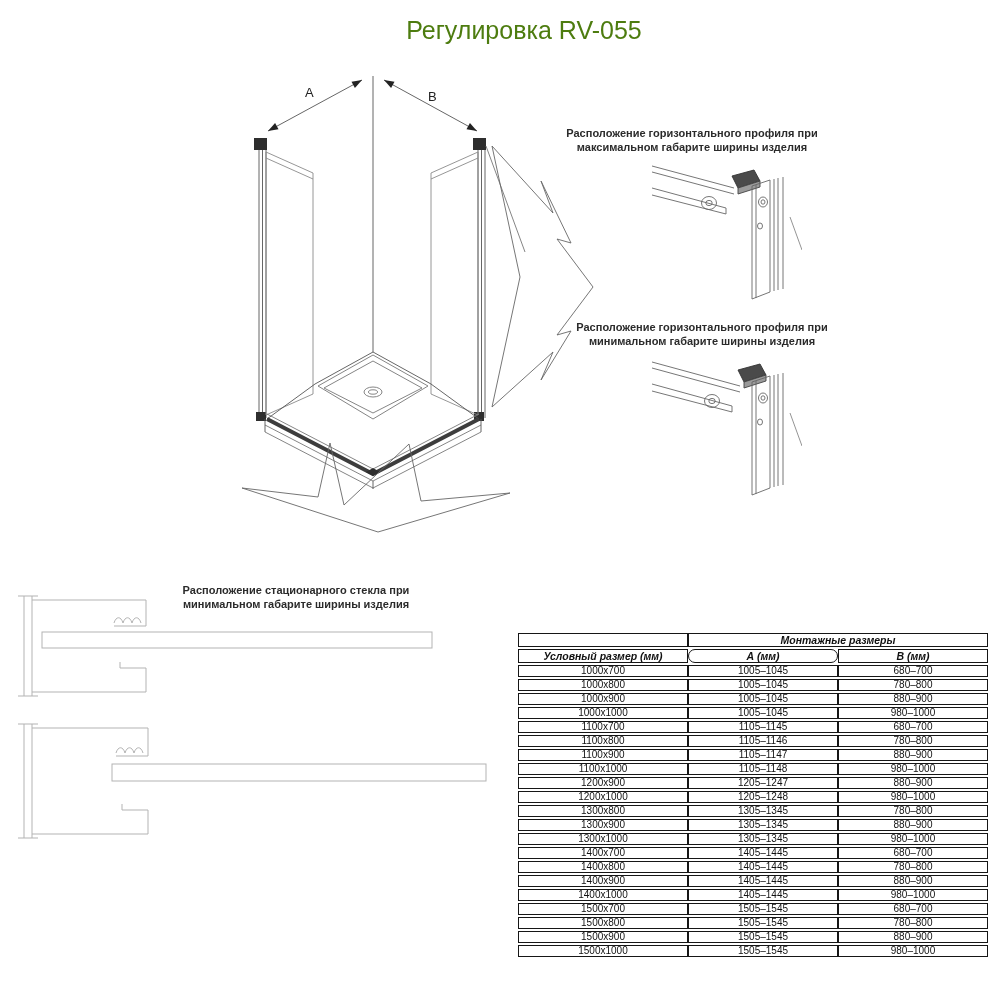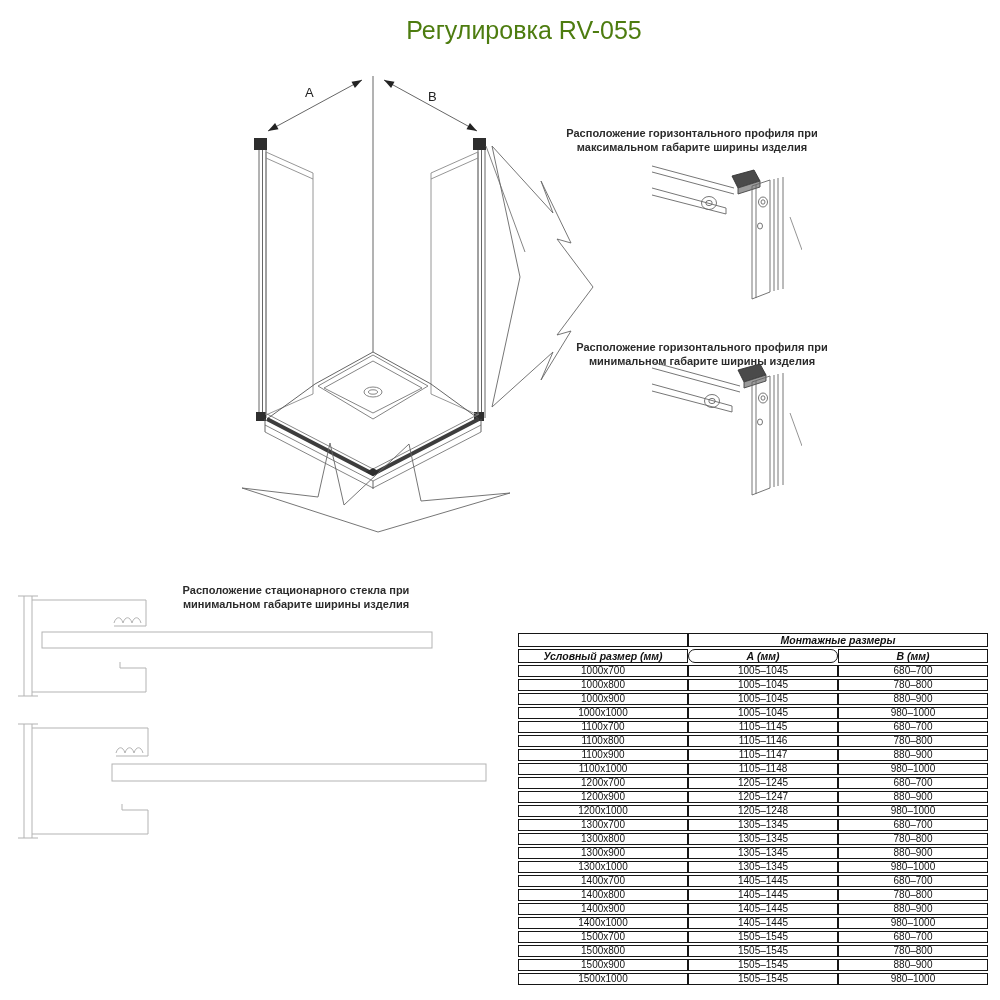--- a/index.html
+++ b/index.html
@@ -9,21 +9,21 @@
   }
   .page-title {
     position:absolute; top:16px; left:0; width:1000px;
     text-align:center; font-size:25px; font-weight:400; color:#4d7c0f;padding-left:24px;
   }
   .caption {
     position:absolute; font-size:11px; line-height:1.28; font-weight:700;
     color:#2b2b2b; text-align:center;
   }
   .cap-profile-max { left:552px; top:126px; width:280px; }
-  .cap-profile-min { left:562px; top:320px; width:280px;margin-top:20px; }
+  .cap-profile-min { left:562px; top:320px; width:280px; }
   .cap-glass-min  { left:156px; top:583px; width:280px; }
   .cap-glass-max  { left:160px; top:716px; width:280px; }
   svg { position:absolute; display:block; }
   .main-svg   { left:228px; top:60px; }
   .detail-1   { left:652px; top:162px; }
   .detail-2   { left:652px; top:358px; }
   .section-1  { left:16px;  top:590px; }
   .section-2  { left:16px;  top:716px; }
   .dim-label { font-size:13px; fill:#222; font-family:"Liberation Sans", sans-serif; }
   .size-table {
@@ -246,38 +246,28 @@
           <td>1100x900</td>
           <td>1105–1147</td>
           <td>880–900</td>
         </tr>
         <tr>
           <td>1100x1000</td>
           <td>1105–1148</td>
           <td>980–1000</td>
         </tr>
         <tr>
-          <td>1200x700</td>
-          <td>1205–1245</td>
-          <td>680–700</td>
-        </tr>
-        <tr>
           <td>1200x900</td>
           <td>1205–1247</td>
           <td>880–900</td>
         </tr>
         <tr>
           <td>1200x1000</td>
           <td>1205–1248</td>
           <td>980–1000</td>
-        </tr>
-        <tr>
-          <td>1300x700</td>
-          <td>1305–1345</td>
-          <td>680–700</td>
         </tr>
         <tr>
           <td>1300x800</td>
           <td>1305–1345</td>
           <td>780–800</td>
         </tr>
         <tr>
           <td>1300x900</td>
           <td>1305–1345</td>
           <td>880–900</td>

